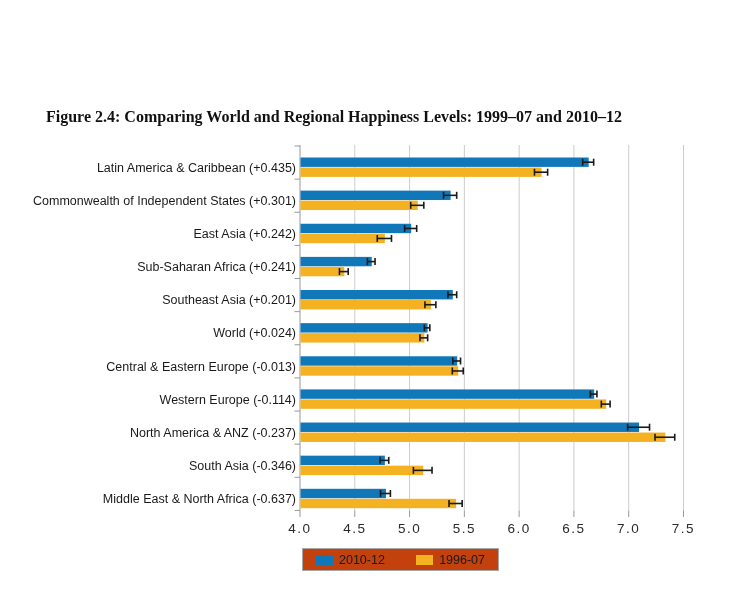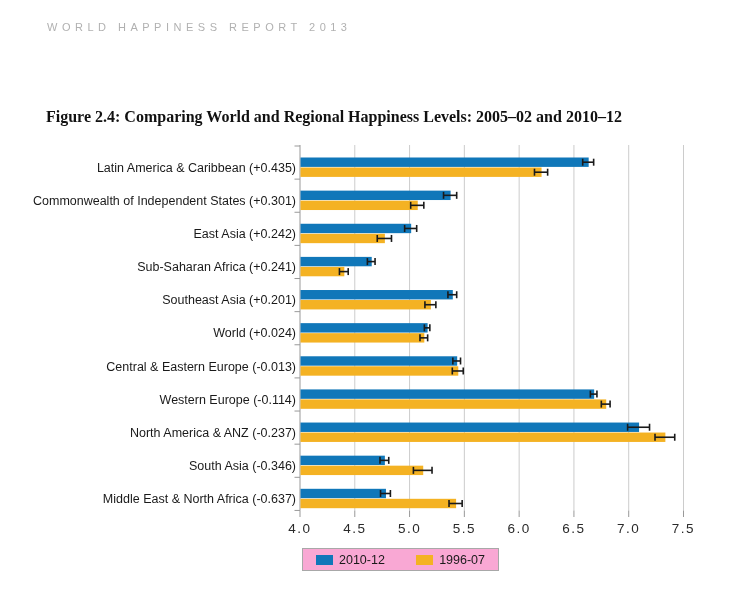--- a/index.html
+++ b/index.html
@@ -4,34 +4,33 @@
 <style>
   html,body{margin:0;padding:0;background:#fff;}
   .page{position:relative;width:748px;height:594px;background:#ffffff;overflow:hidden;
         font-family:"Liberation Sans",sans-serif;}
   .report-header{position:absolute;left:47px;top:21px;font-size:11px;font-weight:400;
         letter-spacing:4.5px;color:#b1b1b1;}
   .figure-title{position:absolute;left:46px;top:108px;width:680px;
         font-family:"Liberation Serif",serif;font-weight:700;font-size:16px;color:#111;}
   .chart-svg{position:absolute;left:0;top:0;width:748px;height:594px;}
   .legend{position:absolute;left:302px;top:548px;width:197px;height:23px;
-        box-sizing:border-box;border:1px solid #a8a8a8;background:#f9a8d4;
+        box-sizing:border-box;border:1px solid #a8a8a8;background:#c2410c;
         display:flex;align-items:center;justify-content:space-between;padding:0 13px;gap:10px;}
   .legend-item{display:flex;align-items:center;gap:6px;}
   .legend-label{font-size:12.5px;color:#1a1a1a;}
   .swatch{display:inline-block;width:17px;height:10px;}
 </style>
 </head>
 <body>
 
 <div class="page">
 
-  <div class="report-header">WORLD HAPPINESS REPORT 2013</div>
 
-  <div class="figure-title">Figure 2.4: Comparing World and Regional Happiness Levels: 2005–02 and 2010–12</div>
+  <div class="figure-title">Figure 2.4: Comparing World and Regional Happiness Levels: 1999–07 and 2010–12</div>
 
   <svg id="chart-svg" class="chart-svg" viewBox="0 0 748 594">
       <line x1="300" y1="145" x2="300" y2="510.5" stroke="#999999" stroke-width="1"></line>
       <line x1="300" y1="510.5" x2="300" y2="517" stroke="#999999" stroke-width="1"></line>
       <text x="300" y="533" text-anchor="middle" fill="#2b2b2b" font-size="13.5px" letter-spacing="1.5px" font-family="&quot;Liberation Sans&quot;, sans-serif">4.0</text>
       <line x1="354.7857142857143" y1="145" x2="354.7857142857143" y2="510.5" stroke="#cccccc" stroke-width="1"></line>
       <line x1="354.7857142857143" y1="510.5" x2="354.7857142857143" y2="517" stroke="#999999" stroke-width="1"></line>
       <text x="354.7857142857143" y="533" text-anchor="middle" fill="#2b2b2b" font-size="13.5px" letter-spacing="1.5px" font-family="&quot;Liberation Sans&quot;, sans-serif">4.5</text>
       <line x1="409.57142857142856" y1="145" x2="409.57142857142856" y2="510.5" stroke="#cccccc" stroke-width="1"></line>
       <line x1="409.57142857142856" y1="510.5" x2="409.57142857142856" y2="517" stroke="#999999" stroke-width="1"></line>

